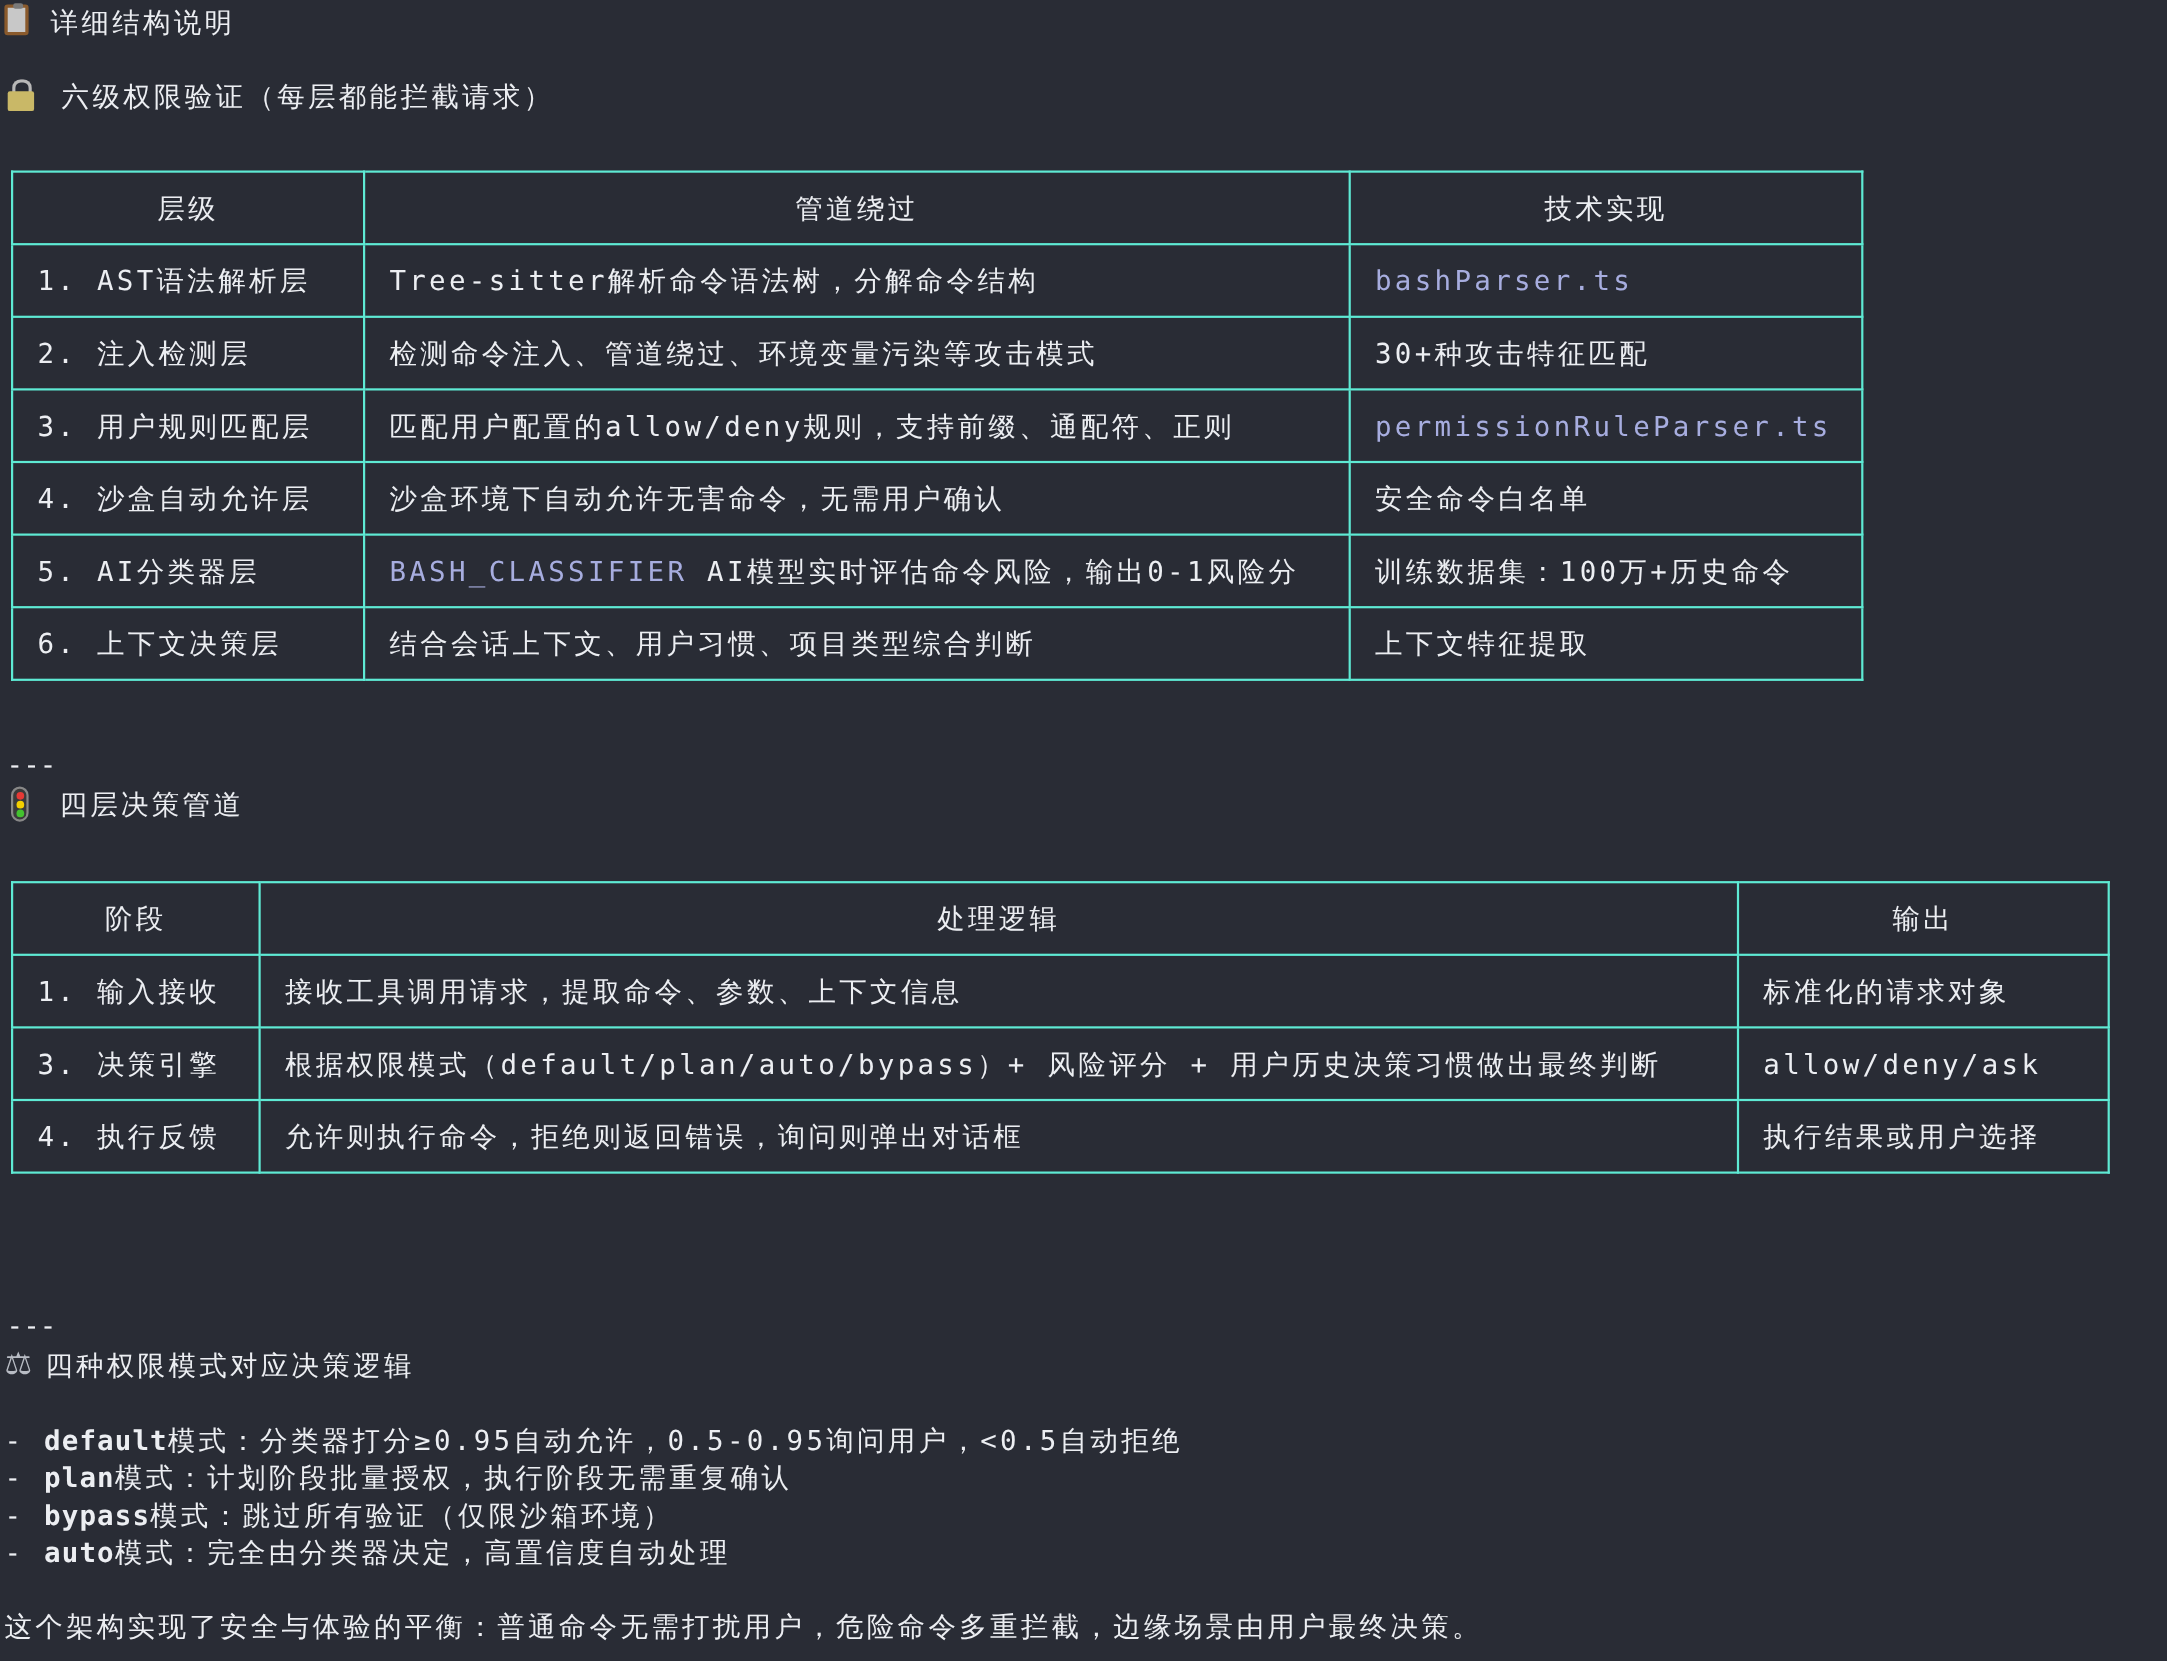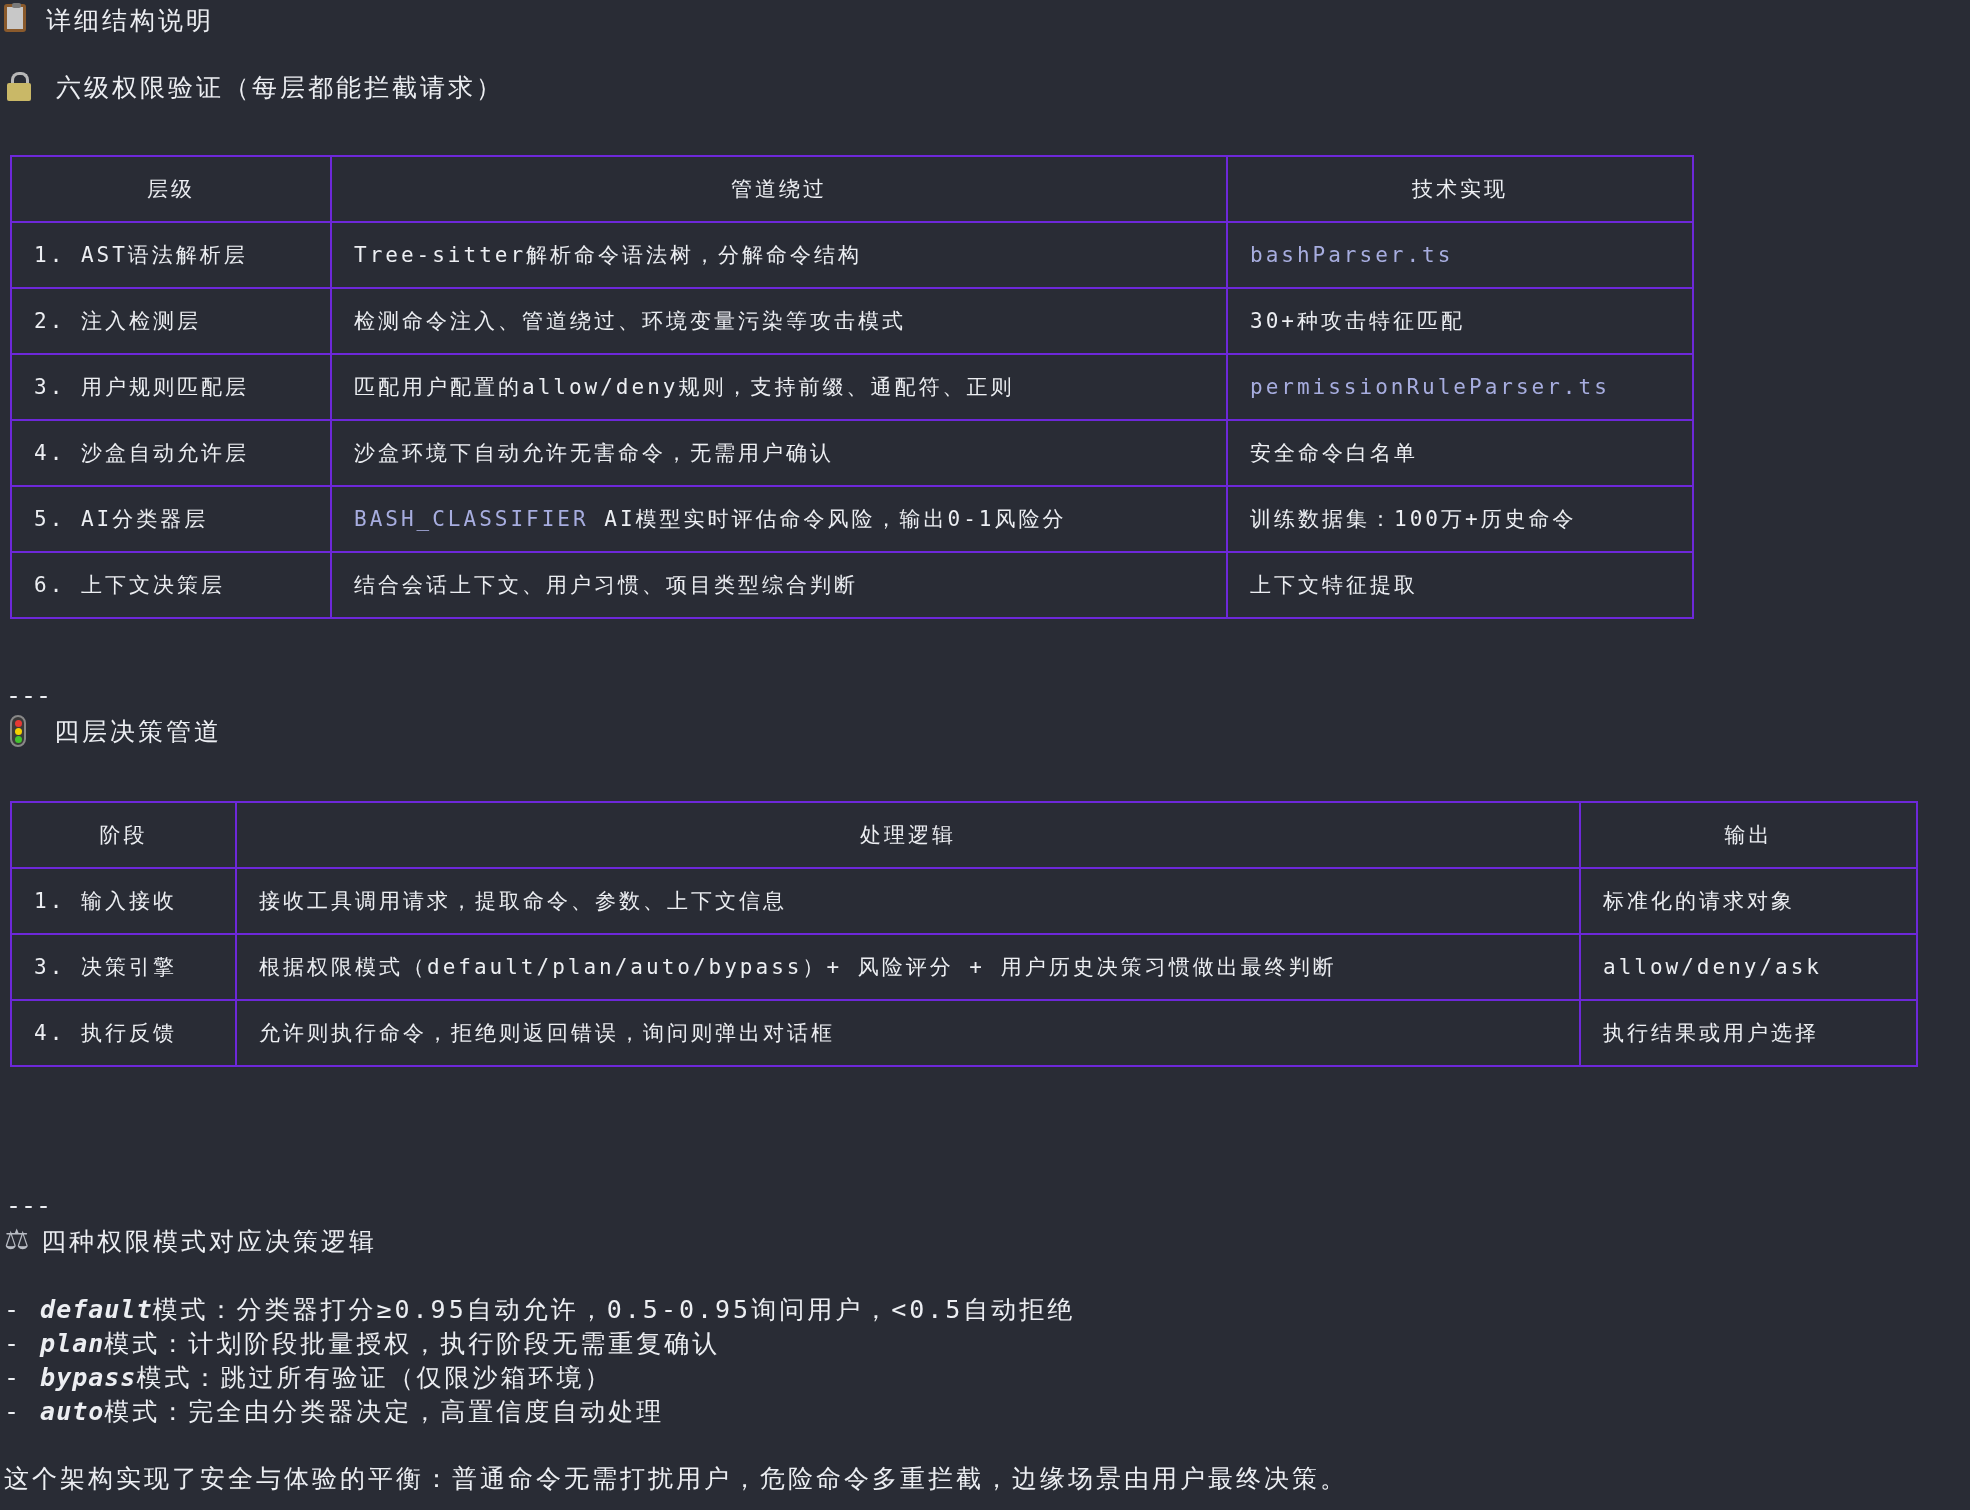--- a/index.html
+++ b/index.html
@@ -23,31 +23,31 @@
     .lock-shackle { position: absolute; left: 5px; top: 1px; width: 12px; height: 14px; border: 3px solid #b8b8b8; border-bottom: none; border-radius: 8px 8px 0 0; }
     
     .traffic { width: 16px; height: 32px; background: #3a3a3a; border: 2px solid #888; border-radius: 8px; box-sizing: border-box; display: flex; flex-direction: column; align-items: center; justify-content: space-around; padding: 2px 0; margin-right: 28px; }
     .traffic span { width: 7px; height: 7px; border-radius: 50%; display: block; }
     
     .scale-glyph { color: #b8bcc4; font-size: 28px; line-height: 30px; font-family: "DejaVu Sans", sans-serif; letter-spacing: 0; margin-right: 12px; width: auto; }
     .hr { color: #eceef2; letter-spacing: 0; }
 
     table.md { position: absolute; border-collapse: collapse; table-layout: fixed; }
     table.md td, table.md th {
-      border: 2px solid #6d28d9;
+      border: 2px solid #5eead4;
       height: 64px; padding: 0 0 0 22px;
       font-weight: normal; text-align: left; white-space: nowrap; overflow: hidden;
-      font-size: 21px;
+      font-size: 25px;
     }
     table.md th { text-align: center; padding: 0; }
     .code { color: #a7addf; }
 
     .bullets { position: absolute; left: 4px; top: 1293px; line-height: 34px; }
     .bullets div { white-space: nowrap; }
-    .bullets b { font-weight: bold; letter-spacing: 1px; font-style: italic; }
+    .bullets b { font-weight: bold; letter-spacing: 1px; }
   </style>
 </head>
 <body>
 
 <div class="abs heading" style="left:4px; top:4px;">
   <span class="emoji clipboard"></span>
   <span>详细结构说明</span>
 </div>
 
 <div class="abs heading" style="left:6px; top:71px;">

